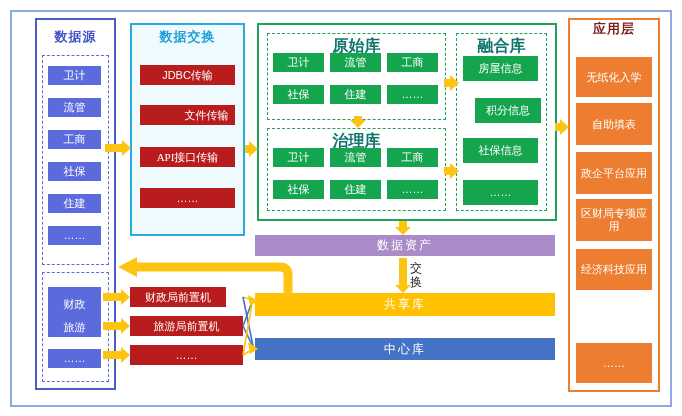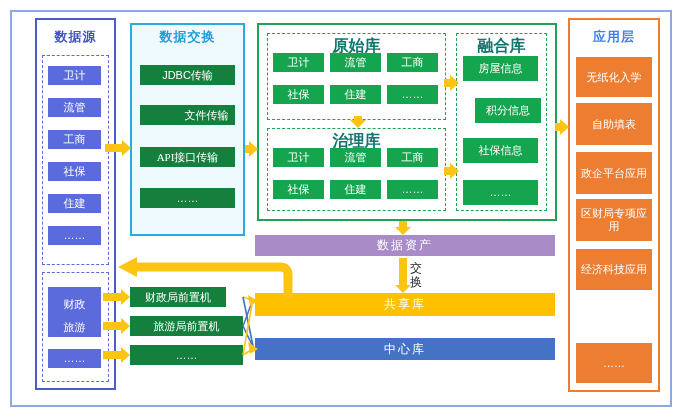--- a/index.html
+++ b/index.html
@@ -6,21 +6,21 @@
   #stage{position:relative;width:682px;height:416px;background:#fff;overflow:hidden;
          font-family:"Liberation Sans","DejaVu Sans",sans-serif;}
   .abs{position:absolute;}
   .frame{border:2px solid #8EA9DB;}
   .panel{position:absolute;background:#fff;box-sizing:border-box;}
   .ptitle{text-align:center;font-weight:bold;font-size:13px;letter-spacing:1px;}
   .wtitle{position:absolute;width:100%;text-align:center;font-weight:bold;font-size:16px;color:#0f766e;top:2px;}
   .chip{position:absolute;display:flex;align-items:center;justify-content:center;
         color:#fff;font-size:11px;text-align:center;line-height:13px;box-sizing:border-box;padding:0 2px;}
   .indigo{background:#5B6BDC;}
-  .cyanc{background:#15803d;}
+  .cyanc{background:#b91c1c;}
   .greenc{background:#16A54F;}
   .orangec{background:#ED7D31;}
   .dash-indigo{position:absolute;border:1px dashed #5B6BDC;}
   .dash-green{position:absolute;border:1px dashed #1FA355;}
   .bar{position:absolute;display:flex;align-items:center;justify-content:center;
        color:#fff;font-size:12px;letter-spacing:2px;}
   .arr{position:absolute;}
   .arr-r::before{content:"";position:absolute;left:0;right:8px;top:50%;margin-top:-4px;height:8px;background:#FDC511;}
   .arr-r::after{content:"";position:absolute;right:0;top:50%;margin-top:-8px;width:0;height:0;
                 border-top:8px solid transparent;border-bottom:8px solid transparent;border-left:9px solid #FDC511;}
@@ -85,21 +85,21 @@
     <div class="dash-green" style="left:197px;top:8px;width:89px;height:176px;">
       <div class="wtitle">融合库</div>
       <div class="chip greenc" style="left:6px;top:22px;width:75px;height:25px;">房屋信息</div>
       <div class="chip greenc" style="left:18px;top:64px;width:66px;height:25px;">积分信息</div>
       <div class="chip greenc" style="left:6px;top:104px;width:75px;height:25px;">社保信息</div>
       <div class="chip greenc" style="left:6px;top:146px;width:75px;height:25px;">……</div>
     </div>
   </div>
 
   <div class="panel" style="left:568px;top:18px;width:92px;height:374px;border:2px solid #ED7D31;">
-    <div class="ptitle" style="margin-top:8px;color:#3b82f6;">应用层</div>
+    <div class="ptitle" style="margin-top:0;color:#7f1d1d;">应用层</div>
     <div class="chip orangec" style="left:6px;top:37px;width:76px;height:40px;">无纸化入学</div>
     <div class="chip orangec" style="left:6px;top:83px;width:76px;height:42px;">自助填表</div>
     <div class="chip orangec" style="left:6px;top:132px;width:76px;height:42px;">政企平台应用</div>
     <div class="chip orangec" style="left:6px;top:179px;width:76px;height:42px;">区财局专项应用</div>
     <div class="chip orangec" style="left:6px;top:229px;width:76px;height:41px;">经济科技应用</div>
     <div class="chip orangec" style="left:6px;top:323px;width:76px;height:40px;">……</div>
   </div>
 
   <div class="bar" style="left:255px;top:235px;width:300px;height:21px;background:#A98BC8;">数据资产</div>
   <div class="bar" style="left:255px;top:293px;width:300px;height:23px;background:#FFC000;">共享库</div>

